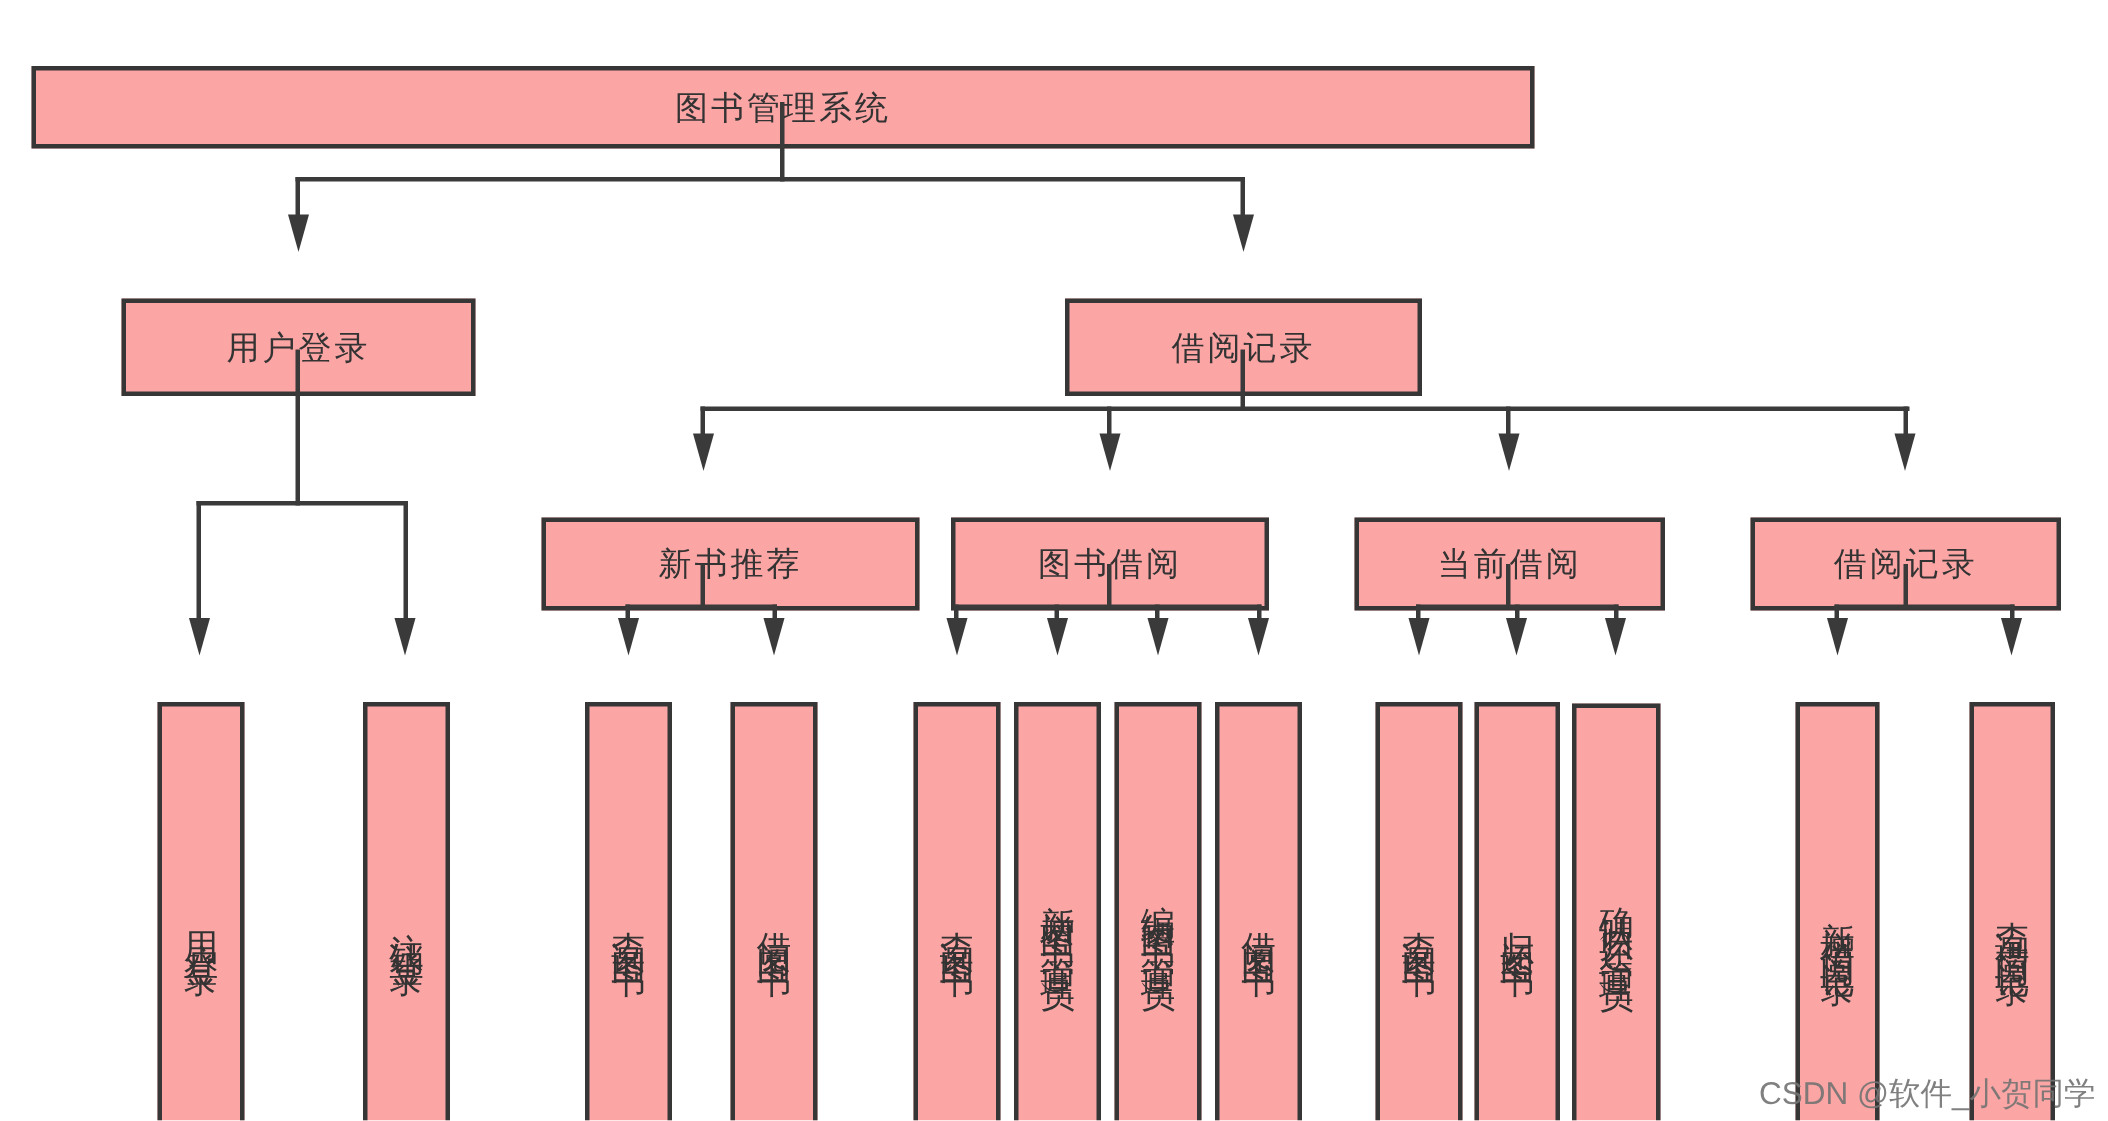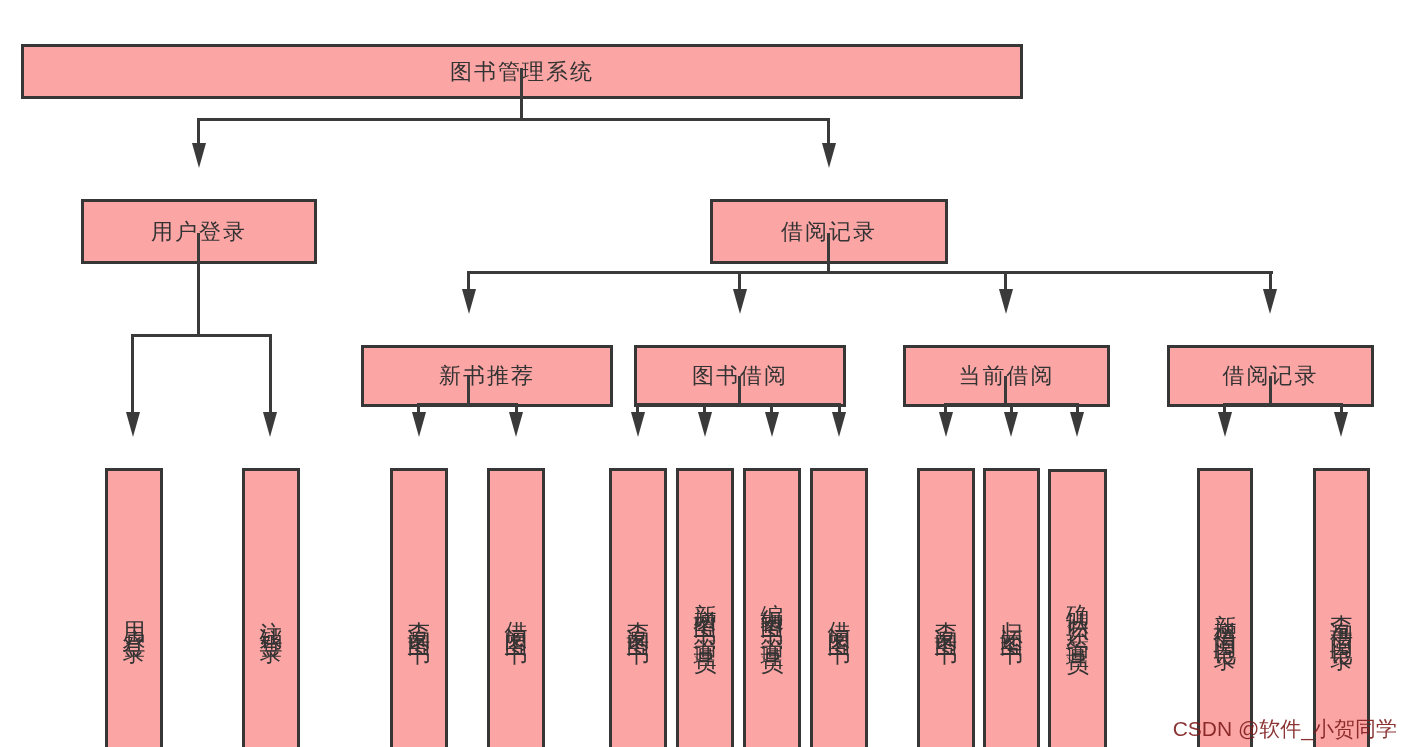--- a/index.html
+++ b/index.html
@@ -50,21 +50,21 @@
     height: 0;
     border-left: 7px solid transparent;
     border-right: 7px solid transparent;
     border-top: 25px solid #3a3a3a;
   }
   .watermark {
     position: absolute;
     right: 8px;
     bottom: 4px;
     font-size: 21px;
-    color: #7f1d1d;
+    color: #737373;
     opacity: 0.9;
     z-index: 5;
     white-space: nowrap;
   }
 </style>
 </head>
 <body>
 
 <div id="canvas">
 

